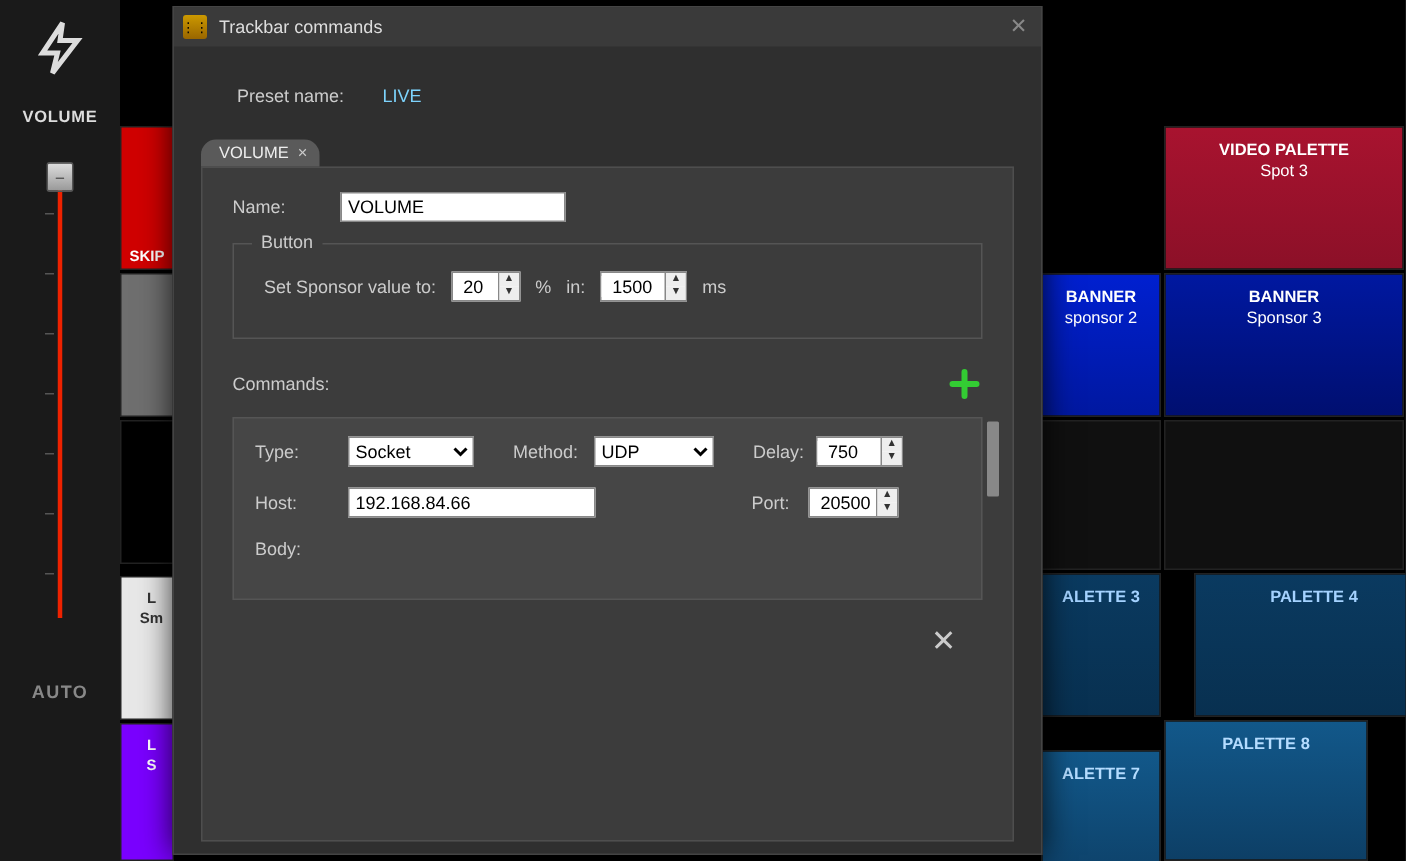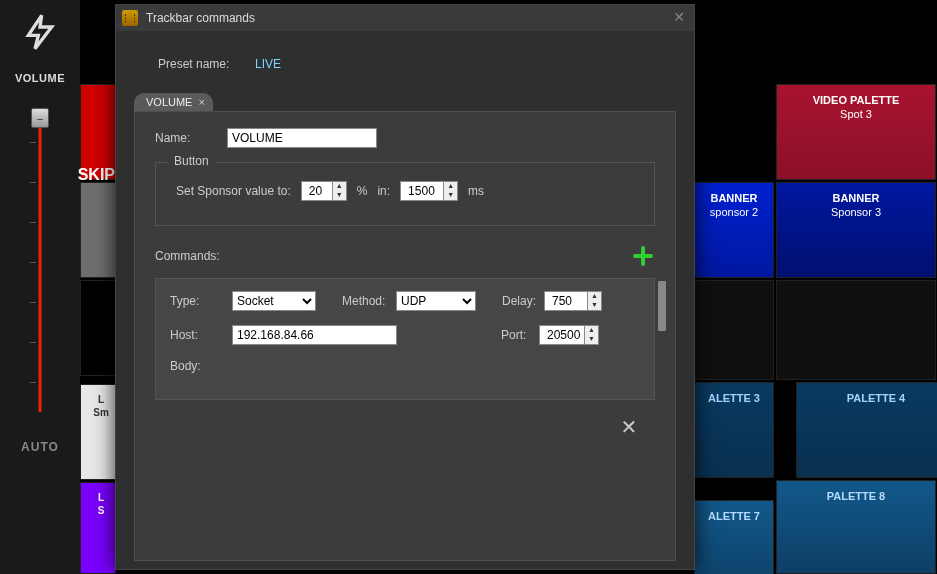--- a/index.html
+++ b/index.html
@@ -7,29 +7,29 @@
 
 
 .left-col { position: absolute; left: 0; top: 0; width: 80px; height: 574px; background: #1a1a1a; display: flex; flex-direction: column; align-items: center; padding-top: 12px; }
 .lightning { width: 40px; height: 40px; margin-bottom: 20px; }
 .lightning svg { width: 100%; height: 100%; }
 .vol-label { font-size: 11px; font-weight: 600; color: #ddd; letter-spacing: 0.5px; margin-bottom: 18px; }
 .slider-wrap { position: relative; width: 40px; height: 320px; }
 .slider-track { position: absolute; left: 50%; top: 10px; transform: translateX(-50%); width: 3px; height: 300px; background: #e20; }
 .slider-thumb { position: absolute; left: 50%; top: 6px; transform: translateX(-50%); width: 18px; height: 20px; background: linear-gradient(#ddd,#999); border: 1px solid #555; border-radius: 2px; display:flex; align-items:center; justify-content:center; font-size:10px; color:#333;}
 .slider-tick { position: absolute; left: 10px; width: 6px; height: 1px; background: #555; }
-.auto-label { margin-top: 18px; font-size: 12px; font-weight: 600; color: #888; letter-spacing: 1px; }
+.auto-label { margin-top: 32px; font-size: 12px; font-weight: 600; color: #888; letter-spacing: 1px; }
 
 
 .grid { position: absolute; left: 80px; top: 0; right: 0; bottom: 0; }
 .tile { position: absolute; border: 1px solid #222; display: flex; flex-direction: column; align-items: center; justify-content: flex-start; padding-top: 8px; font-size: 11px; font-weight: 600; color: #fff; text-align:center; line-height:1.3;}
 .tile .sub { font-weight: 400; font-size: 11px; }
 
 
-.tile.skip { background: #d00000; color:#fff; font-size:16px; font-weight:700;align-items:flex-end;}
+.tile.skip { background: #d00000; color:#fff; font-size:10px; font-weight:700;}
 .tile.gray { background: #6f6f6f; }
 .tile.black { background: #000; }
 .tile.white { background: #e8e8e8; color:#333; font-size:10px; text-align:left; padding-left:6px;}
 .tile.purple { background: #7a00ff; color:#fff; font-size:10px; text-align:left; padding-left:6px;}
 
 
 .tile.red1 { background: linear-gradient(#8c1028,#a8132f); }
 .tile.red2 { background: linear-gradient(#a8132f,#8c1028); }
 .tile.blue1 { background: linear-gradient(#0020d0,#0018a0); }
 .tile.blue2 { background: linear-gradient(#0018a0,#000f70); }
@@ -143,21 +143,21 @@
   <div class="tile dark" style="left:696px;top:280px;width:160px;height:100px"></div>
   <div class="tile pal3" style="left:614px;top:382px;width:80px;height:96px">
       <span>ALETTE 3</span>
     </div>
   <div class="tile pal4" style="left:716px;top:382px;width:160px;height:96px">
       <span>PALETTE 4</span>
     </div>
   <div class="tile pal7" style="left:614px;top:500px;width:80px;height:94px">
       <span>ALETTE 7</span>
     </div>
-  <div class="tile pal8" style="left:696px;top:480px;width:160px;height:94px">
+  <div class="tile pal8" style="left:696px;top:480px;width:136px;height:94px">
       <span>PALETTE 8</span>
     </div>
 </div>
 
 <div class="dialog">
   <div class="titlebar">
     <div class="ticon">⋮⋮</div>
     <div class="ttitle">Trackbar commands</div>
     <div class="tclose">✕</div>
   </div>

